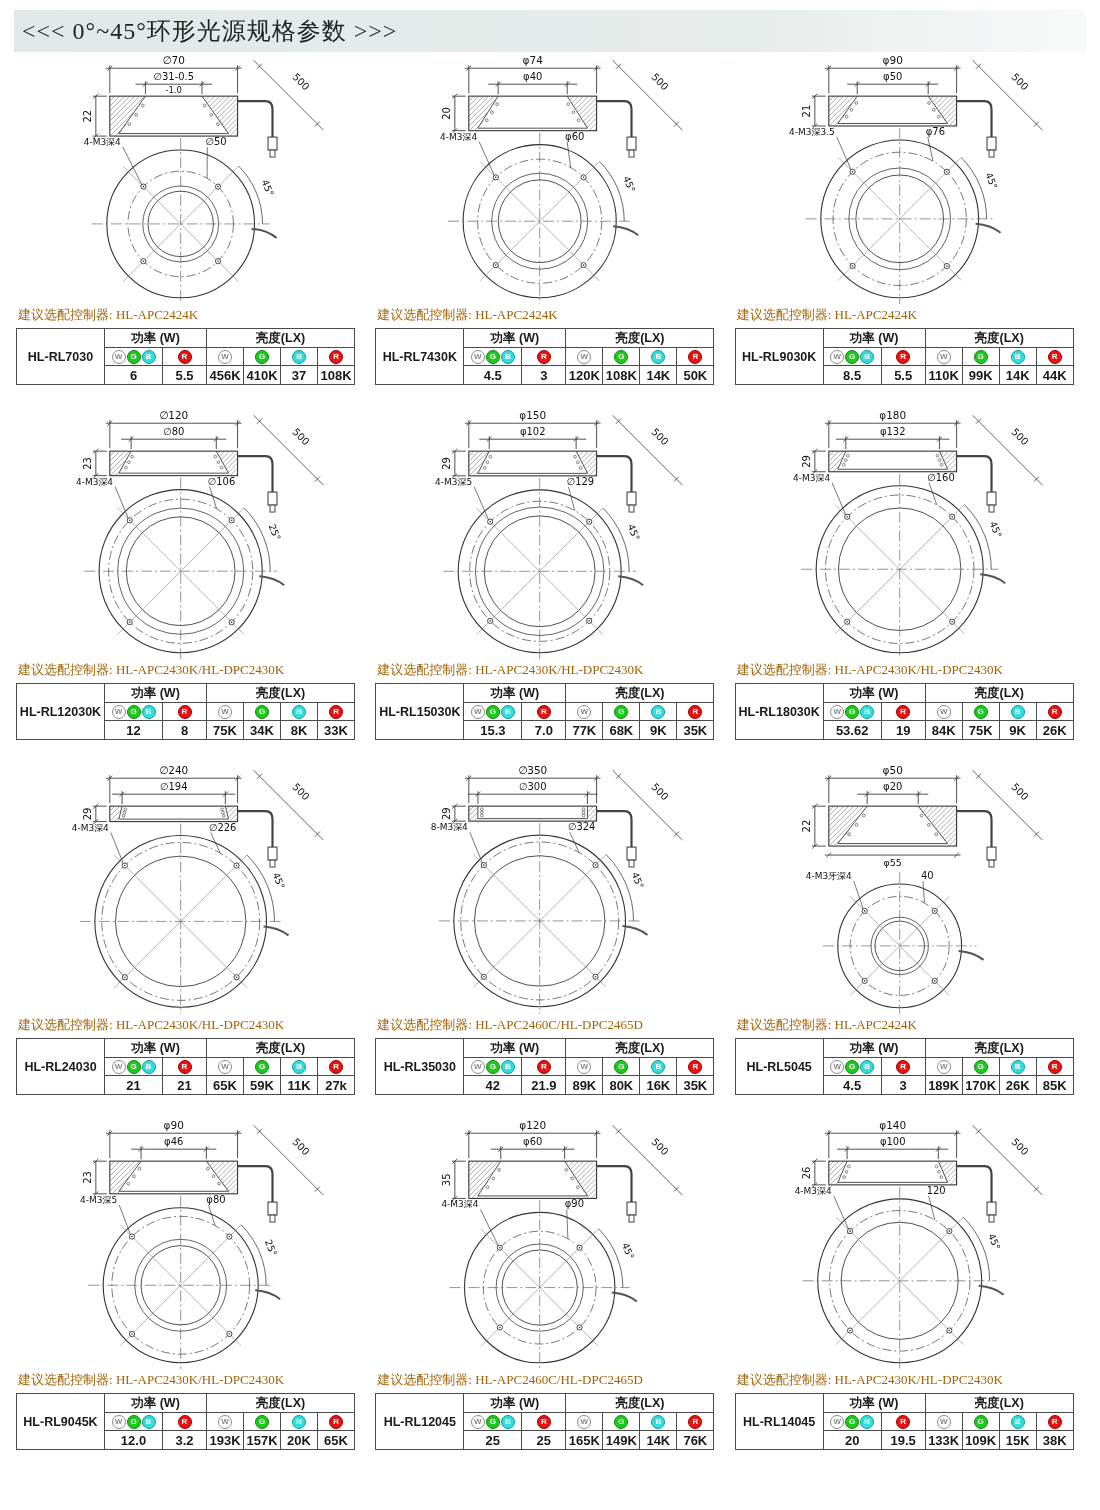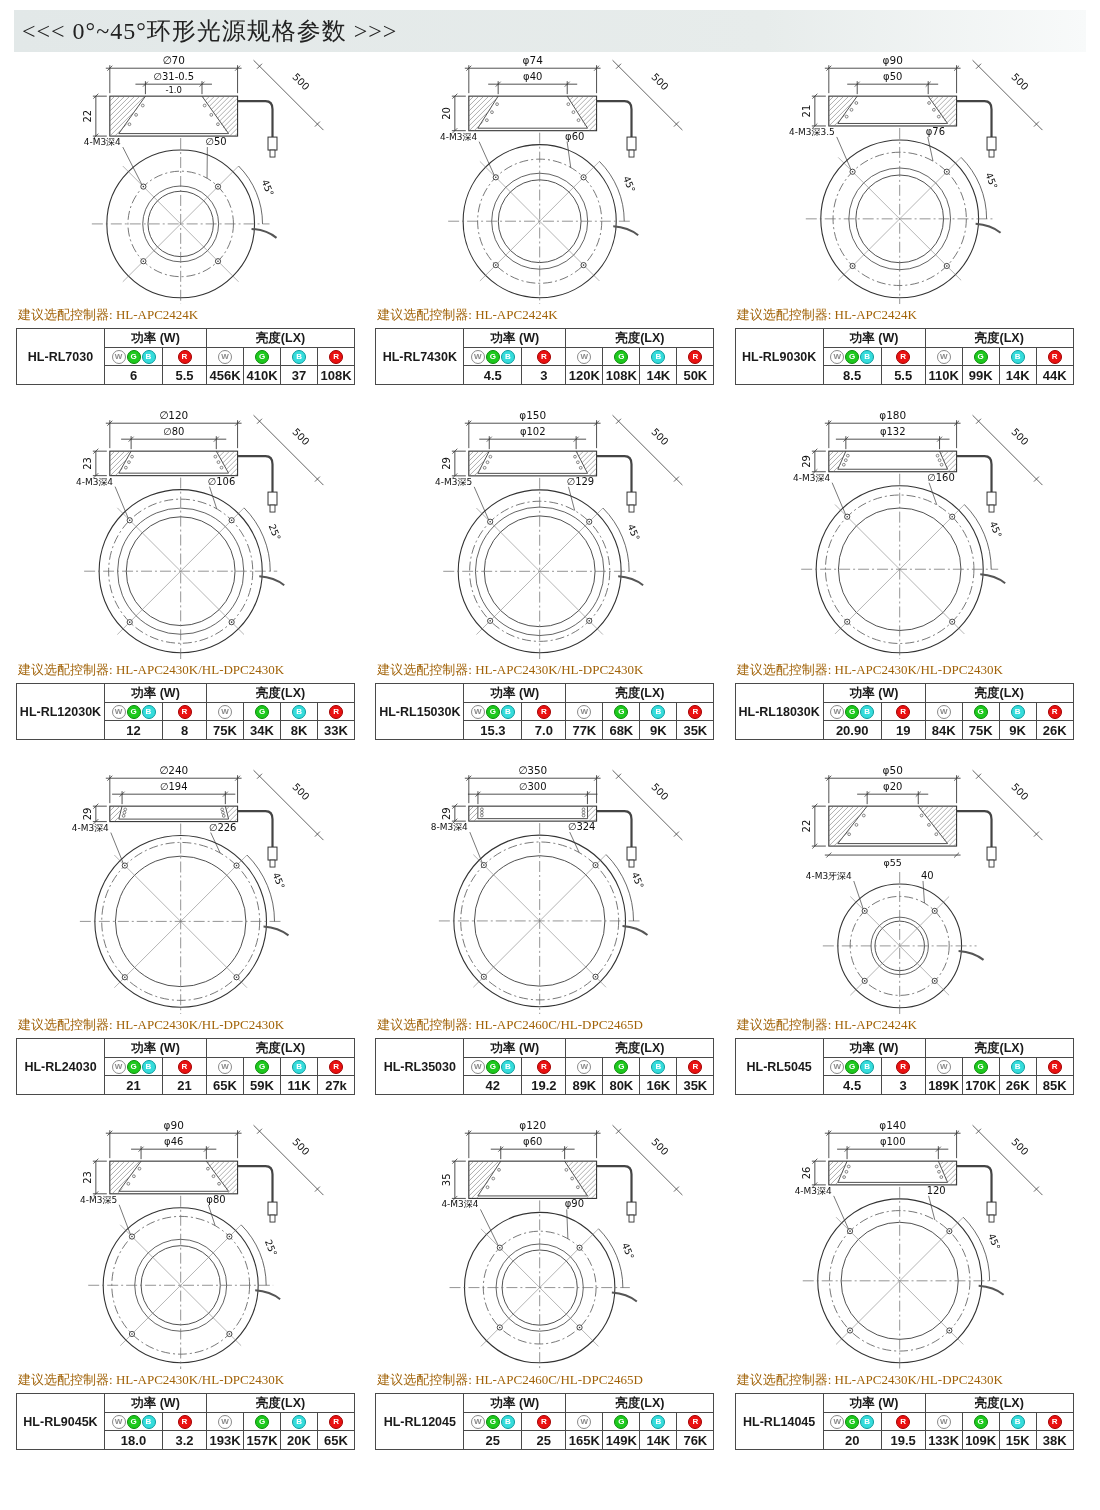--- a/index.html
+++ b/index.html
@@ -885,21 +885,21 @@
           </td>
           <td>
             <span class="dot r">R</span>
           </td>
           <td><span class="dot w">W</span></td>
           <td><span class="dot g">G</span></td>
           <td><span class="dot b">B</span></td>
           <td><span class="dot r">R</span></td>
         </tr>
         <tr class="vals">
-          <td>20.90</td>
+          <td>53.62</td>
           <td>19</td>
           <td>84K</td>
           <td>75K</td>
           <td>9K</td>
           <td>26K</td>
         </tr>
       </tbody>
     </table>
   </section>
 
@@ -1168,21 +1168,21 @@
           <td>
             <span class="dot r">R</span>
           </td>
           <td><span class="dot w">W</span></td>
           <td><span class="dot g">G</span></td>
           <td><span class="dot b">B</span></td>
           <td><span class="dot r">R</span></td>
         </tr>
         <tr class="vals">
           <td>42</td>
-          <td>19.2</td>
+          <td>21.9</td>
           <td>89K</td>
           <td>80K</td>
           <td>16K</td>
           <td>35K</td>
         </tr>
       </tbody>
     </table>
   </section>
 
   <section class="product">
@@ -1462,21 +1462,21 @@
           </td>
           <td>
             <span class="dot r">R</span>
           </td>
           <td><span class="dot w">W</span></td>
           <td><span class="dot g">G</span></td>
           <td><span class="dot b">B</span></td>
           <td><span class="dot r">R</span></td>
         </tr>
         <tr class="vals">
-          <td>18.0</td>
+          <td>12.0</td>
           <td>3.2</td>
           <td>193K</td>
           <td>157K</td>
           <td>20K</td>
           <td>65K</td>
         </tr>
       </tbody>
     </table>
   </section>
 

